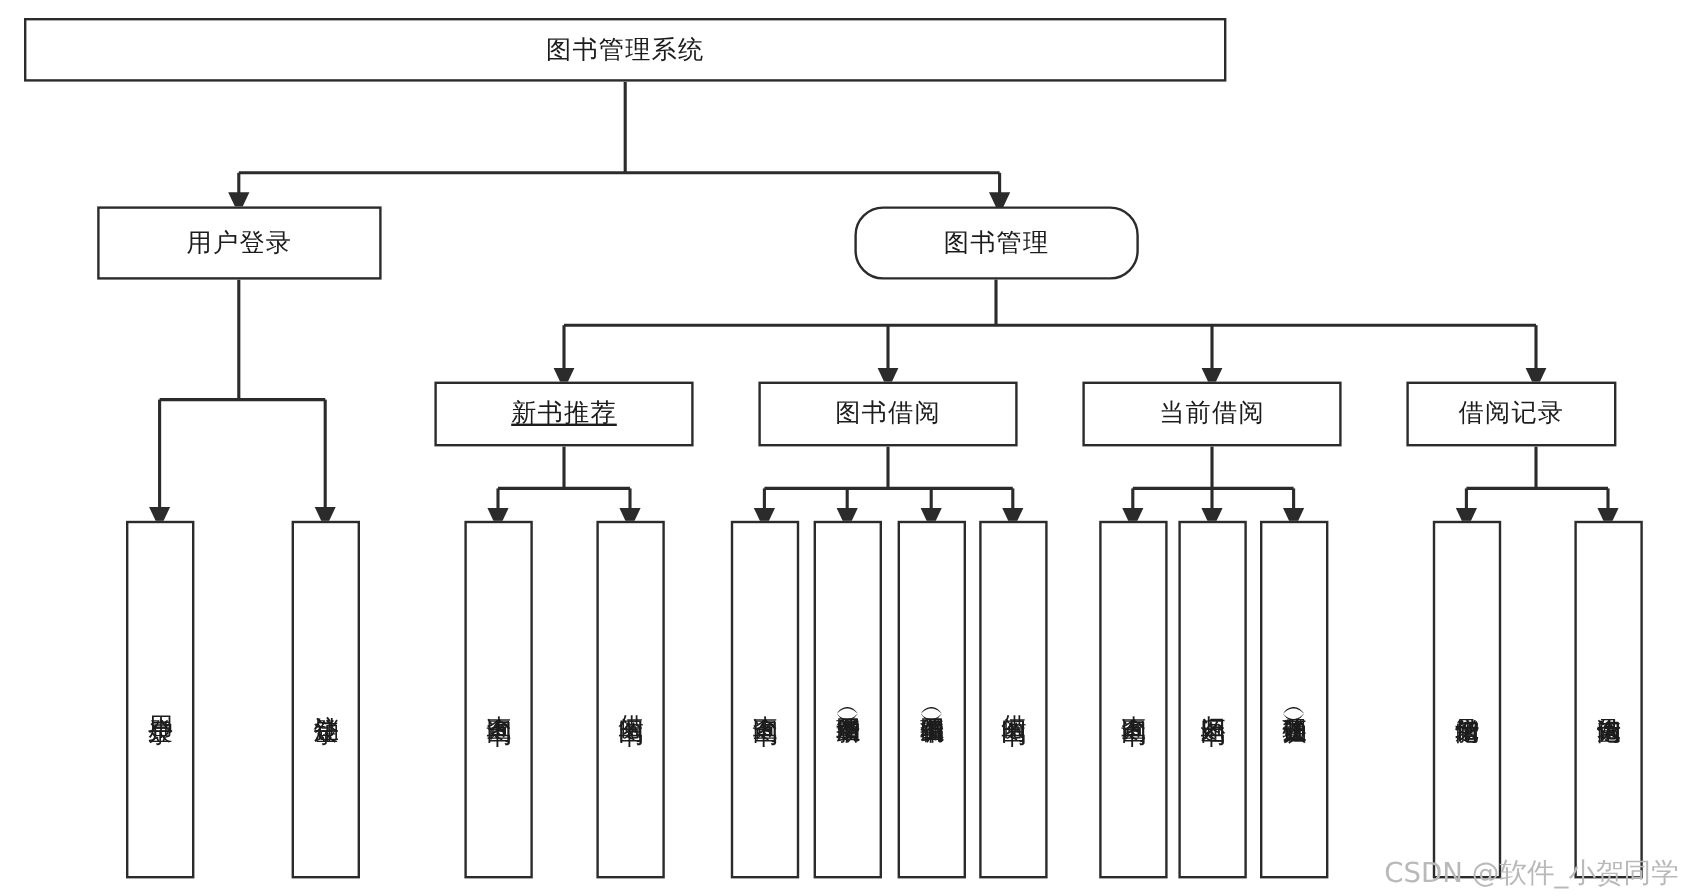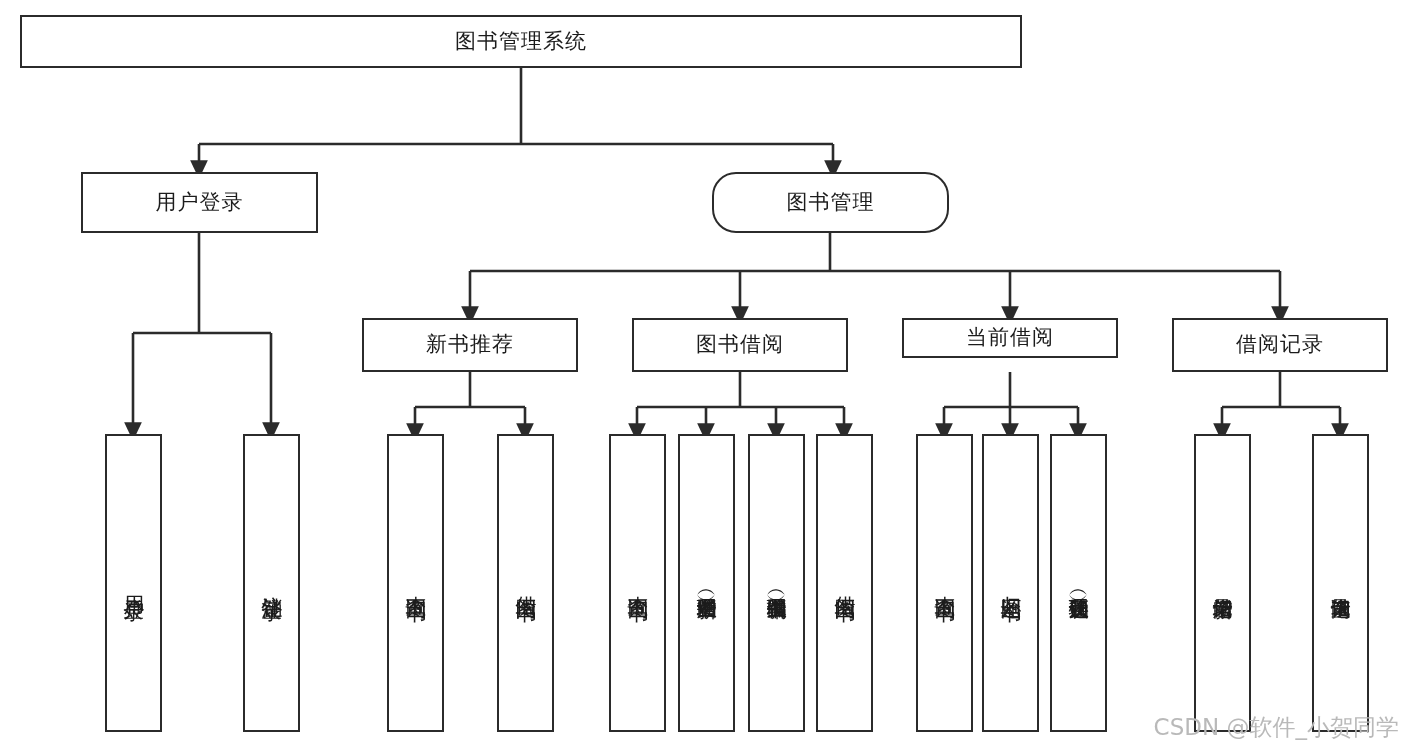--- a/index.html
+++ b/index.html
@@ -122,24 +122,24 @@
       <path d="M1222,407 L1222,429" marker-end="url(#arrow)"></path>
       <path d="M1340,407 L1340,429" marker-end="url(#arrow)"></path>
     </g>
   </svg>
 
   <div class="node node-h" style="left:20px; top:15px; width:1002px; height:53px;">图书管理系统</div>
 
   <div class="node node-h" style="left:81px; top:172px; width:237px; height:61px;">用户登录</div>
   <div class="node node-h" style="left:712px; top:172px; width:237px; height:61px;border-radius:24px;">图书管理</div>
 
-  <div class="node node-h" style="left:362px; top:318px; width:216px; height:54px;">新书推荐</div>
+  <div class="node node-h" style="left:362px; top:318px; width:216px; height:54px;text-decoration:underline;">新书推荐</div>
   <div class="node node-h" style="left:632px; top:318px; width:216px; height:54px;">图书借阅</div>
-  <div class="node node-h" style="left:902px; top:318px; width:216px; height:40px;">当前借阅</div>
-  <div class="node node-h" style="left:1172px; top:318px; width:216px; height:54px;">借阅记录</div>
+  <div class="node node-h" style="left:902px; top:318px; width:216px; height:54px;">当前借阅</div>
+  <div class="node node-h" style="left:1172px; top:318px; width:175px; height:54px;">借阅记录</div>
 
   <div class="node node-v" style="left:105px; top:434px; width:57px; height:298px;">用户登录</div>
   <div class="node node-v" style="left:243px; top:434px; width:57px; height:298px;">注销登录</div>
 
   <div class="node node-v" style="left:387px; top:434px; width:57px; height:298px;">查询图书</div>
   <div class="node node-v" style="left:497px; top:434px; width:57px; height:298px;">借阅图书</div>
 
   <div class="node node-v" style="left:609px; top:434px; width:57px; height:298px;">查询图书</div>
   <div class="node node-v tight" style="left:678px; top:434px; width:57px; height:298px;">新增图书（管理员）</div>
   <div class="node node-v tight" style="left:748px; top:434px; width:57px; height:298px;">编辑图书（管理员）</div>

